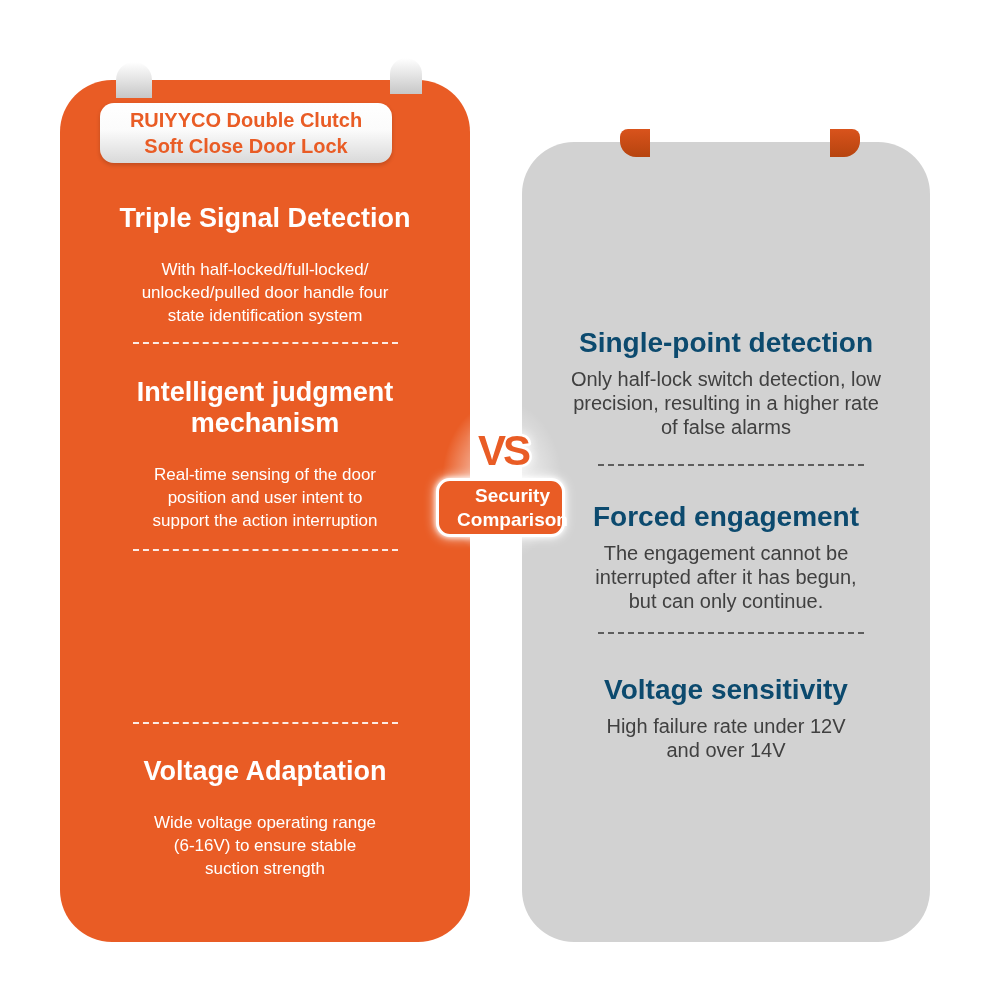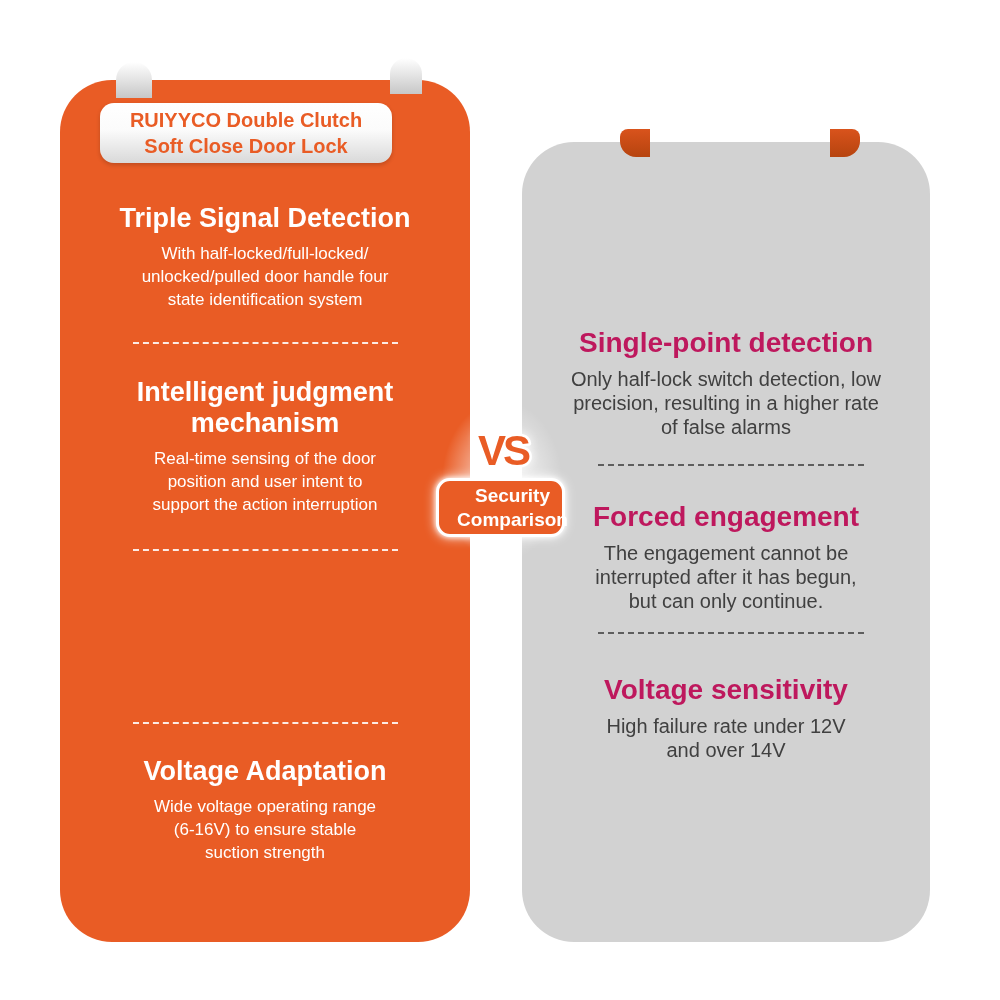--- a/index.html
+++ b/index.html
@@ -52,22 +52,22 @@
     background:linear-gradient(180deg,#D9531C 0%,#B6440F 100%);
   }
   .fold-left  { left:620px; top:129px; width:30px; height:28px; border-radius:8px 0 0 16px; }
   .fold-right { left:830px; top:129px; width:30px; height:28px; border-radius:0 8px 16px 0; }
 
   
   .section { position:absolute; left:0; width:100%; text-align:center; }
   .heading { font-weight:bold; white-space:pre-line; }
   .body-text { white-space:pre-line; }
   .panel-left  .heading { color:#FFFFFF; font-size:27px; line-height:31px; }
-  .panel-left  .body-text { color:#FFFFFF; font-size:17px; line-height:23px; margin-top:8px; }
-  .panel-right .heading { color:#be185d; font-size:28px; line-height:32px; }
+  .panel-left  .body-text { color:#FFFFFF; font-size:17px; line-height:23px; margin-top:24px; }
+  .panel-right .heading { color:#0c4a6e; font-size:28px; line-height:32px; }
   .panel-right .body-text { color:#404040; font-size:20px; line-height:24px; margin-top:8px; }
 
   .divider { position:absolute; height:0; border-top:2px dashed; }
   .panel-left  .divider { left:73px;  width:265px; border-color:rgba(255,255,255,0.88); }
   .panel-right .divider { left:76px;  width:266px; border-color:#5E5E5E; }
 
   
   .center-glow {
     position:absolute; left:443px; top:402px; width:118px; height:158px; z-index:4;
     background:radial-gradient(ellipse at center, rgba(255,255,255,0.95) 0%, rgba(255,255,255,0.0) 72%);

